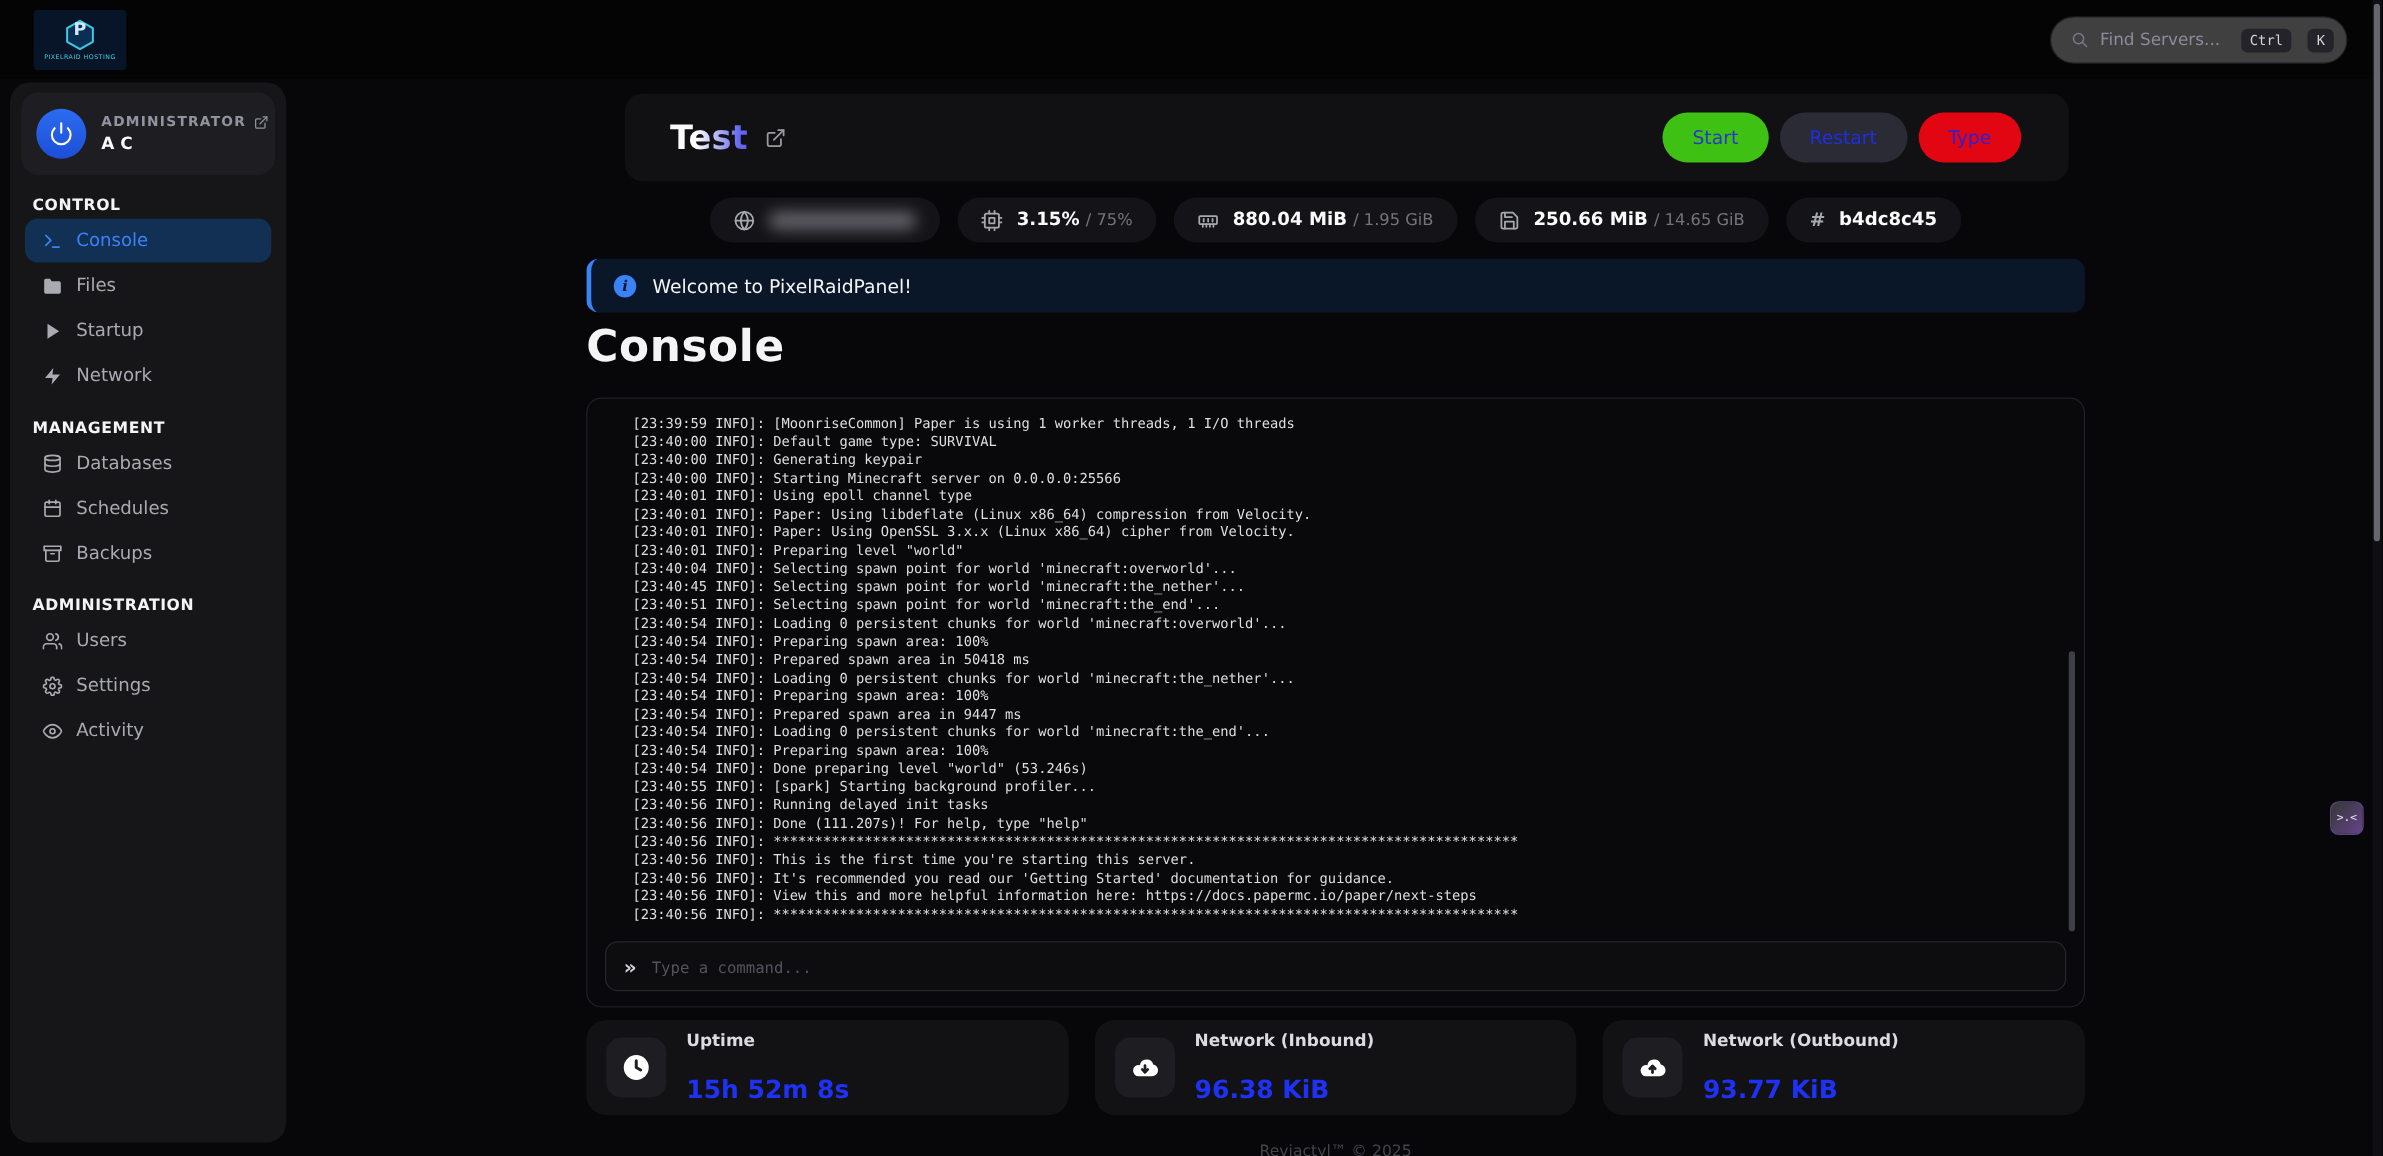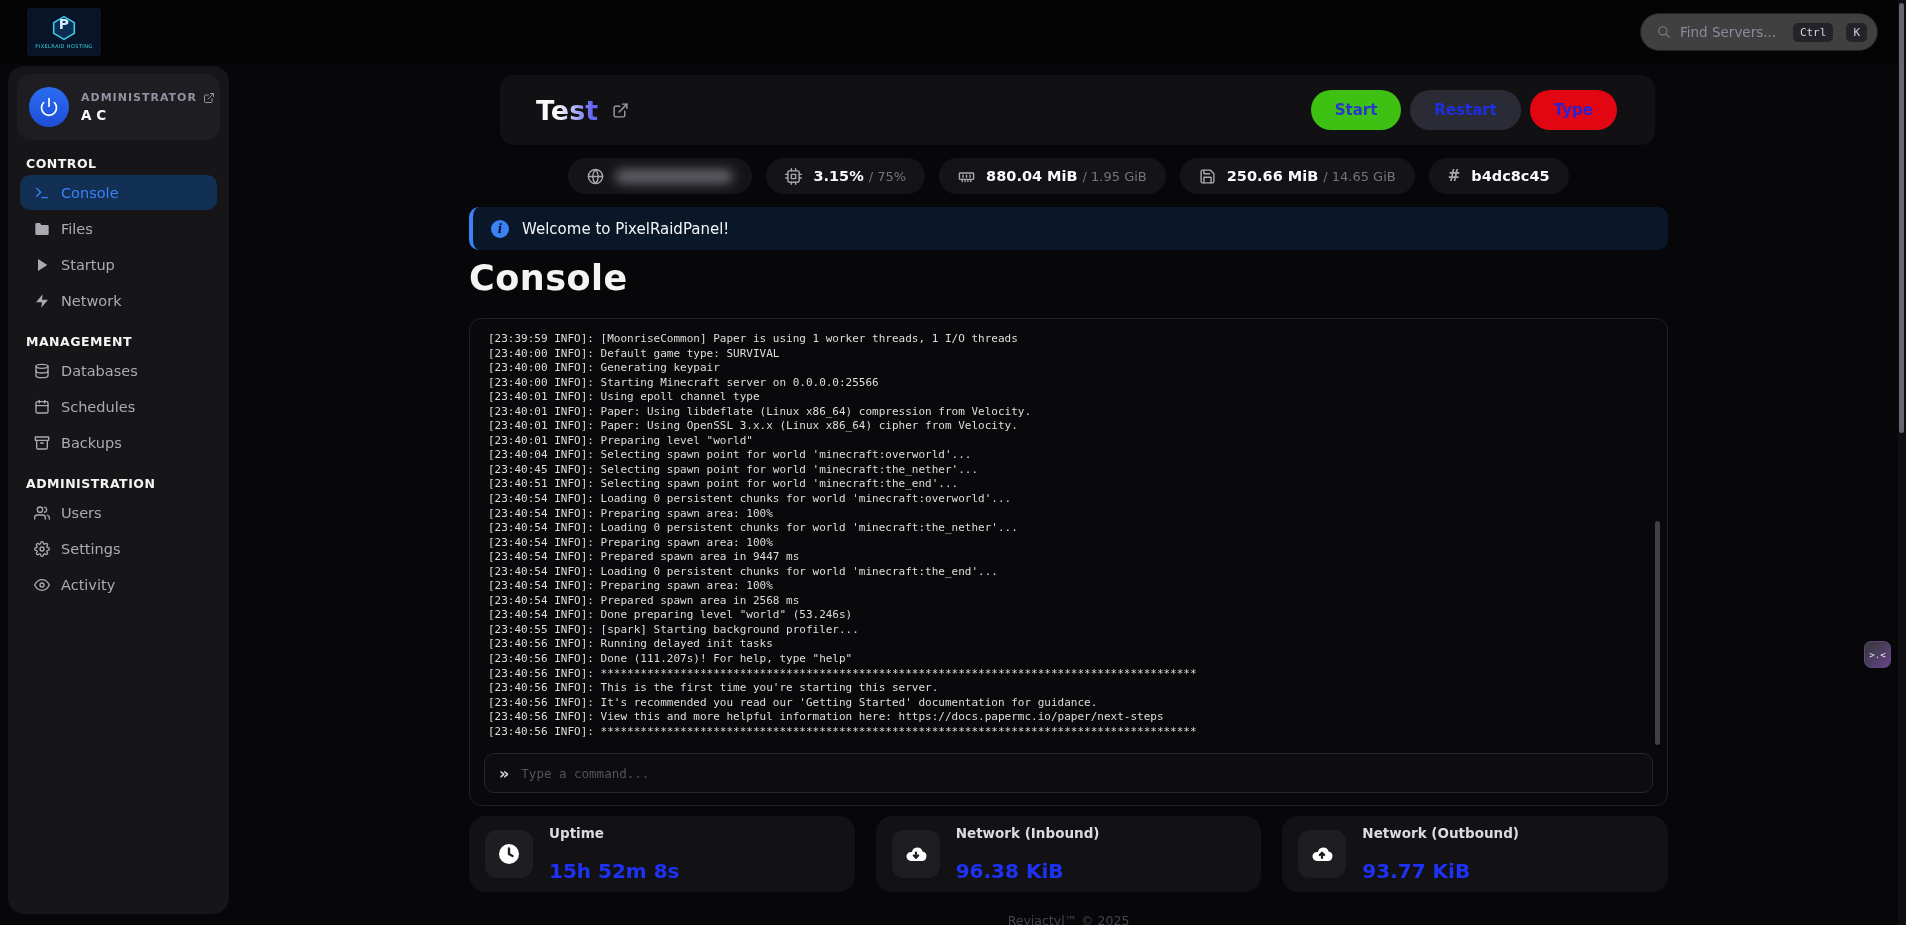--- a/index.html
+++ b/index.html
@@ -42,21 +42,21 @@
   
   .main { position:absolute; left:469px; top:0; width:1199px; height:925px; }
   .server-header { position:absolute; left:31px; top:75px; width:1155px; height:70px; background:#111114;
                    border-radius:14px; display:flex; align-items:center; padding:0 38px 0 36px; }
   .server-title { font-size:27px; font-weight:bold; background:linear-gradient(90deg,#fafafa 35%,#6466f1 90%);
                   -webkit-background-clip:text; background-clip:text; color:transparent; }
   .title-ext { margin-left:14px; cursor:pointer; display:flex; }
   .title-ext svg { width:17px; height:17px; stroke:#9a9aa3; }
   .hdr-actions { margin-left:auto; display:flex; gap:9px; }
   .btn { height:40px; border:none; border-radius:20px; padding:0 24px; font-family:inherit;
-         font-size:15px; font-weight:bold; cursor:pointer; }
+         font-size:15px; font-weight:normal; cursor:pointer; }
   .btn-start { background:#3fc113; color:#2839c9; }
   .btn-restart { background:#2b2b35; color:#1d2fe0; }
   .btn-stop { background:#e20613; color:#2c22cf; }
   .stats-row { position:absolute; left:0; top:158px; width:1199px; display:flex; justify-content:center; gap:14px; }
   .pill { height:36px; background:#141418; border-radius:18px; display:flex; align-items:center; gap:11px; padding:0 19px; }
   .pill .picon { display:flex; }
   .pill svg { width:17px; height:17px; stroke:#a7a7af; }
   .pill-val { font-size:14.5px; font-weight:bold; color:#fafafa; }
   .pill-lim { font-size:13px; color:#74747d; margin-left:-6px; }
   .pill-hash { font-size:15px; font-weight:bold; color:#a7a7af; }
@@ -64,21 +64,21 @@
   .banner { position:absolute; left:0; top:207px; width:1199px; height:43px; background:#0a1728;
             border-left:4px solid #3b82f6; border-radius:10px; display:flex; align-items:center; padding-left:18px; gap:13px; }
   .info-dot { width:18px; height:18px; border-radius:50%; background:#3b82f6; color:#0a1728;
               font-size:12px; font-weight:bold; font-family:"DejaVu Serif", serif; font-style:italic;
               display:flex; align-items:center; justify-content:center; }
   .banner-text { font-size:15px; color:#f4f4f5; }
   .page-h1 { position:absolute; left:0; top:258px; font-size:35px; font-weight:bold; color:#f4f4f5; letter-spacing:.5px; }
   
   .console-card { position:absolute; left:0; top:318px; width:1199px; height:488px; background:#09090b;
                   border:1px solid #202026; border-radius:12px; }
-  .log { position:absolute; left:0; top:0; right:14px; height:427px; overflow:hidden; padding:13px 0 0 18px; }
+  .log { position:absolute; left:18px; top:0; right:14px; height:427px; overflow:hidden; padding:13px 0 0 18px; }
   .log div { font-family:"DejaVu Sans Mono", monospace; font-size:11px; line-height:14.55px;
              color:#dedede; white-space:pre; }
   .con-scroll { position:absolute; right:7px; top:202px; width:5px; height:224px; background:#3f3f46; border-radius:3px; }
   .cmd { position:absolute; left:14px; right:14px; bottom:12px; height:40px; background:#0d0d10;
          border:1px solid #26262c; border-radius:10px; display:flex; align-items:center; padding:0 14px; gap:12px; }
   .cmd-prompt { color:#d4d4d8; font-size:16px; font-weight:bold; }
   .cmd input { flex:1; background:transparent; border:none; outline:none; color:#c8c8d0;
                font-family:"DejaVu Sans Mono", monospace; font-size:12.5px; }
   .cmd input::placeholder { color:#53535e; }
   
@@ -341,26 +341,26 @@
         <div>[23:40:00 INFO]: Starting Minecraft server on 0.0.0.0:25566</div>
         <div>[23:40:01 INFO]: Using epoll channel type</div>
         <div>[23:40:01 INFO]: Paper: Using libdeflate (Linux x86_64) compression from Velocity.</div>
         <div>[23:40:01 INFO]: Paper: Using OpenSSL 3.x.x (Linux x86_64) cipher from Velocity.</div>
         <div>[23:40:01 INFO]: Preparing level "world"</div>
         <div>[23:40:04 INFO]: Selecting spawn point for world 'minecraft:overworld'...</div>
         <div>[23:40:45 INFO]: Selecting spawn point for world 'minecraft:the_nether'...</div>
         <div>[23:40:51 INFO]: Selecting spawn point for world 'minecraft:the_end'...</div>
         <div>[23:40:54 INFO]: Loading 0 persistent chunks for world 'minecraft:overworld'...</div>
         <div>[23:40:54 INFO]: Preparing spawn area: 100%</div>
+        <div>[23:40:54 INFO]: Prepared spawn area in 50418 ms</div>
         <div>[23:40:54 INFO]: Loading 0 persistent chunks for world 'minecraft:the_nether'...</div>
         <div>[23:40:54 INFO]: Preparing spawn area: 100%</div>
         <div>[23:40:54 INFO]: Prepared spawn area in 9447 ms</div>
         <div>[23:40:54 INFO]: Loading 0 persistent chunks for world 'minecraft:the_end'...</div>
         <div>[23:40:54 INFO]: Preparing spawn area: 100%</div>
-        <div>[23:40:54 INFO]: Prepared spawn area in 2568 ms</div>
         <div>[23:40:54 INFO]: Done preparing level "world" (53.246s)</div>
         <div>[23:40:55 INFO]: [spark] Starting background profiler...</div>
         <div>[23:40:56 INFO]: Running delayed init tasks</div>
         <div>[23:40:56 INFO]: Done (111.207s)! For help, type "help"</div>
         <div>[23:40:56 INFO]: ******************************************************************************************</div>
         <div>[23:40:56 INFO]: This is the first time you're starting this server.</div>
         <div>[23:40:56 INFO]: It's recommended you read our 'Getting Started' documentation for guidance.</div>
         <div>[23:40:56 INFO]: View this and more helpful information here: https://docs.papermc.io/paper/next-steps</div>
         <div>[23:40:56 INFO]: ******************************************************************************************</div>
       </div>

